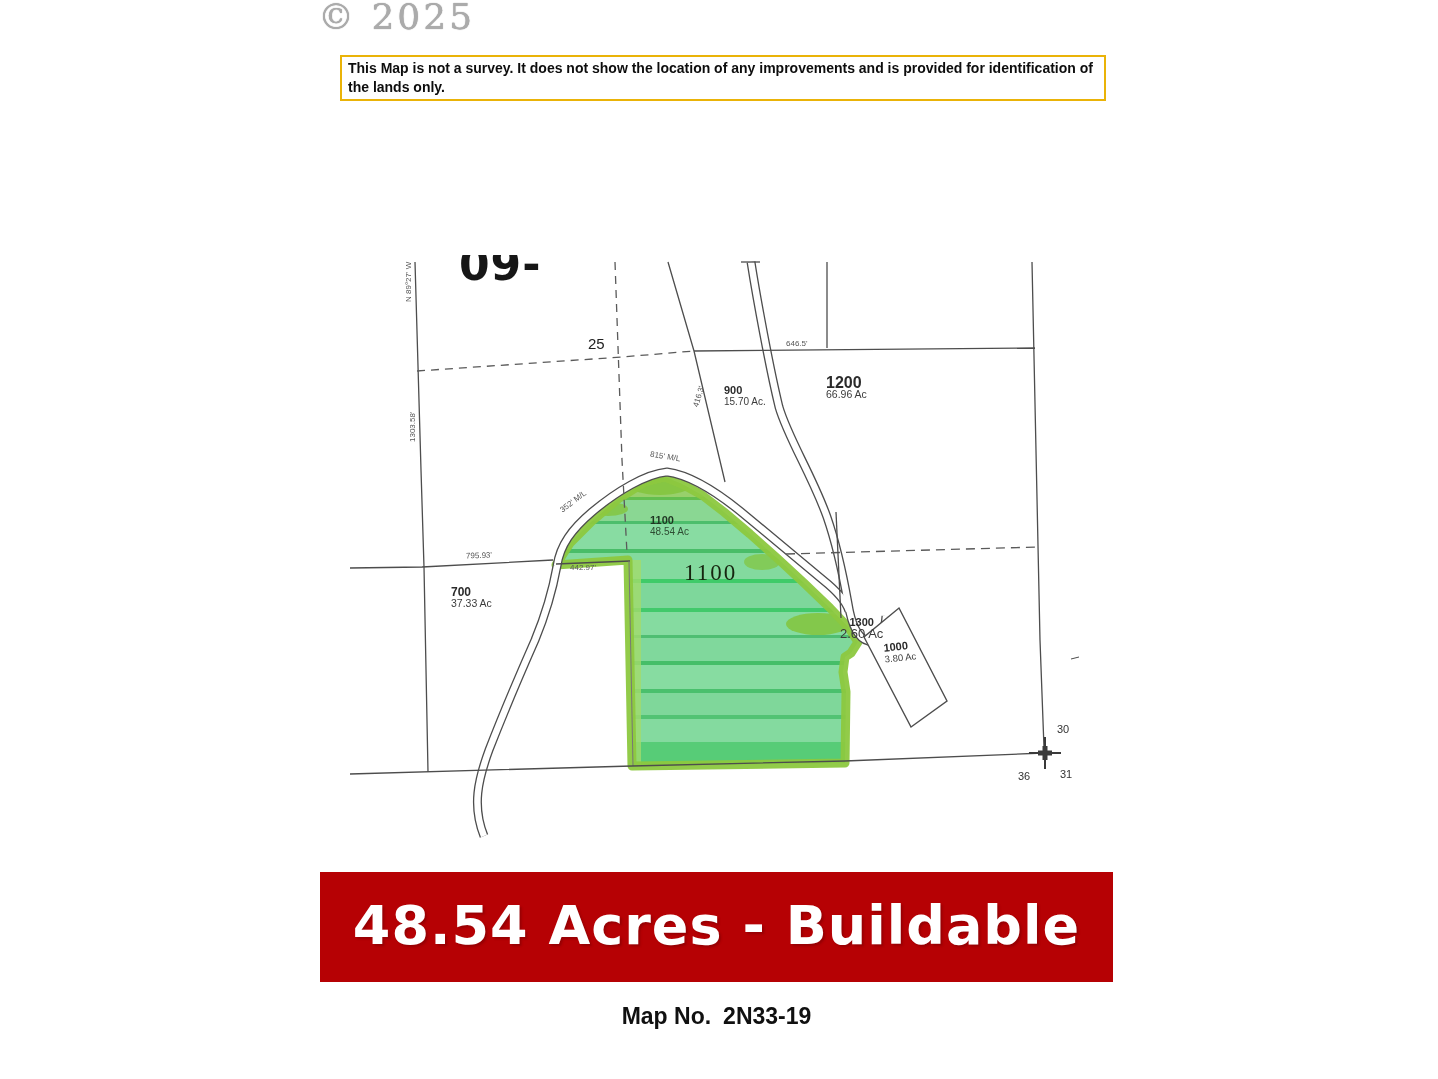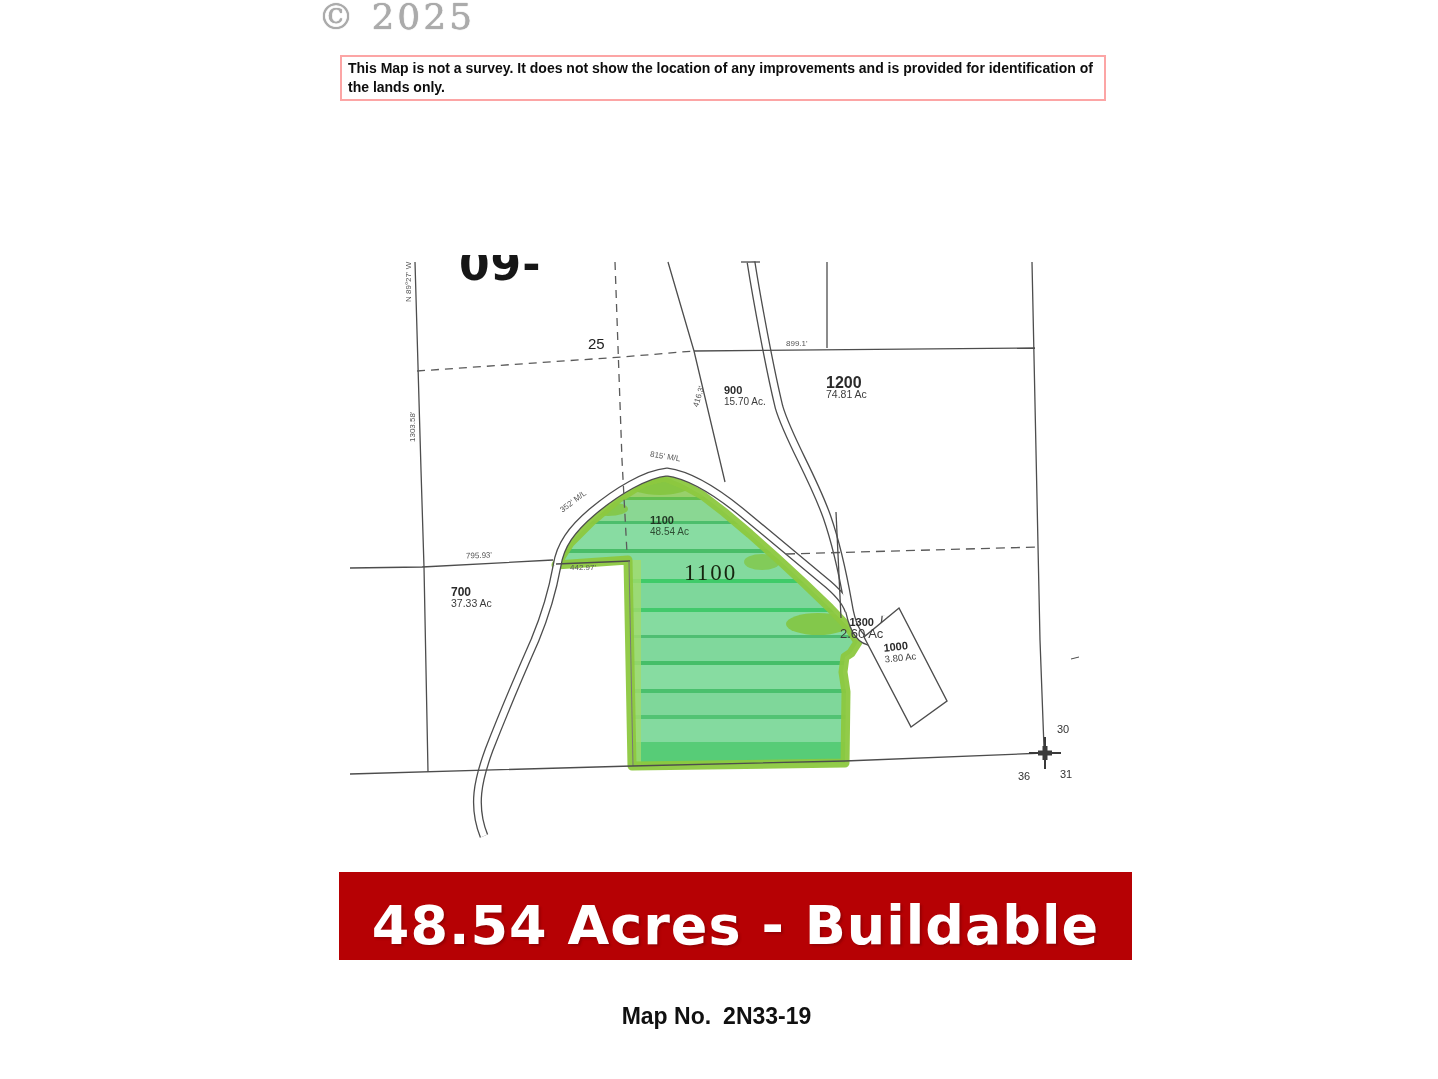--- a/index.html
+++ b/index.html
@@ -2,30 +2,30 @@
 <html><head>
 <meta charset="utf-8">
 <style>
   html,body{margin:0;padding:0;background:#fff;}
   #page{position:relative;width:1438px;height:1079px;background:#fff;overflow:hidden;
         font-family:"Liberation Sans",sans-serif;color:#111;border-radius:6px;}
   .abs{position:absolute;}
   .lbl{position:absolute;white-space:nowrap;color:#333;}
   #copyright{left:318px;top:-4px;font-family:"DejaVu Serif",serif;font-size:36px;
              color:#ababab;letter-spacing:3px;text-shadow:0 0 1px #8a8a8a;}
-  #disclaimer{left:340px;top:55px;width:750px;border:2px solid #fca5a5;background:#fff;
+  #disclaimer{left:340px;top:55px;width:750px;border:2px solid #eab308;background:#fff;
               padding:2px 6px;font-size:14px;font-weight:600;line-height:19px;color:#0d0d0d;}
   #sheetno{left:459px;top:255px;width:130px;height:32px;overflow:hidden;}
   #sheetno span{display:block;margin-top:-16px;font-size:44px;font-weight:700;
                 letter-spacing:1px;color:#161616;font-family:"DejaVu Sans",sans-serif;}
   .pid{font-weight:700;font-size:11px;color:#2b2b2b;line-height:12px;}
   .pac{font-size:10px;color:#3c3c3c;line-height:11px;}
   .dim{position:absolute;font-size:8px;color:#555;white-space:nowrap;}
   #lbl-1100-big{font-family:"Liberation Serif",serif;font-size:23px;color:#16250f;letter-spacing:2px;}
-  #banner{left:320px;top:872px;width:793px;height:88px;background:#B60104;margin-left:19px;}
+  #banner{left:320px;top:872px;width:793px;height:110px;background:#B60104;}
   #banner div{width:100%;height:110px;line-height:108px;text-align:center;color:#fff;
               font-family:"DejaVu Sans",sans-serif;font-weight:800;font-size:54px;
               letter-spacing:1px;text-shadow:2px 2px 2px rgba(60,0,0,.25);}
   #footer{left:320px;top:1003px;width:793px;text-align:center;font-size:23px;font-weight:700;color:#101010;}
   #footer .val{margin-left:12px;}
   svg{position:absolute;left:0;top:0;}
 </style>
 </head>
 <body>
 
@@ -115,21 +115,21 @@
   </div>
 
   <div class="lbl" style="left:588px;top:335px;font-size:15px;color:#222;">25</div>
 
   <div class="lbl" style="left:724px;top:384px;">
     <div class="pid">900</div>
     <div class="pac">15.70 Ac.</div>
   </div>
   <div class="lbl" style="left:826px;top:377px;">
     <div class="pid" style="font-size:16px;">1200</div>
-    <div class="pac" style="font-size:10.5px;">74.81 Ac</div>
+    <div class="pac" style="font-size:10.5px;">66.96 Ac</div>
   </div>
   <div class="lbl" style="left:650px;top:514px;">
     <div class="pid" style="color:#1e3522;">1100</div>
     <div class="pac" style="color:#2e4d33;">48.54 Ac</div>
   </div>
   <div class="lbl" id="lbl-1100-big" style="left:684px;top:560px;">1100</div>
   <div class="lbl" style="left:451px;top:586px;">
     <div class="pid" style="font-size:12px;">700</div>
     <div class="pac" style="font-size:10.5px;">37.33 Ac</div>
   </div>
@@ -139,21 +139,21 @@
   </div>
   <div class="lbl" style="left:884px;top:640px;transform:rotate(-6deg);">
     <div class="pid">1000</div>
     <div class="pac" style="font-size:9.5px;">3.80 Ac</div>
   </div>
 
   <div class="lbl" style="left:1057px;top:723px;font-size:11px;">30</div>
   <div class="lbl" style="left:1060px;top:768px;font-size:11px;">31</div>
   <div class="lbl" style="left:1018px;top:770px;font-size:11px;">36</div>
 
-  <div class="dim" style="left:786px;top:339px;">899.1'</div>
+  <div class="dim" style="left:786px;top:339px;">646.5'</div>
   <div class="dim" style="left:650px;top:452px;transform:rotate(9deg);">815' M/L</div>
   <div class="dim" style="left:558px;top:497px;transform:rotate(-37deg);">352' M/L</div>
   <div class="dim" style="left:570px;top:563px;">442.97'</div>
   <div class="dim" style="left:466px;top:551px;transform:rotate(-2deg);">795.93'</div>
   <div class="dim" style="left:688px;top:392px;transform:rotate(-73deg);">416.3'</div>
   <div class="dim" style="left:404px;top:302px;transform:rotate(-90deg);transform-origin:0 0;">N 89°27' W</div>
   <div class="dim" style="left:408px;top:442px;transform:rotate(-90deg);transform-origin:0 0;">1303.58'</div>
 
   <div id="banner" class="abs">
     <div>48.54 Acres - Buildable</div>

